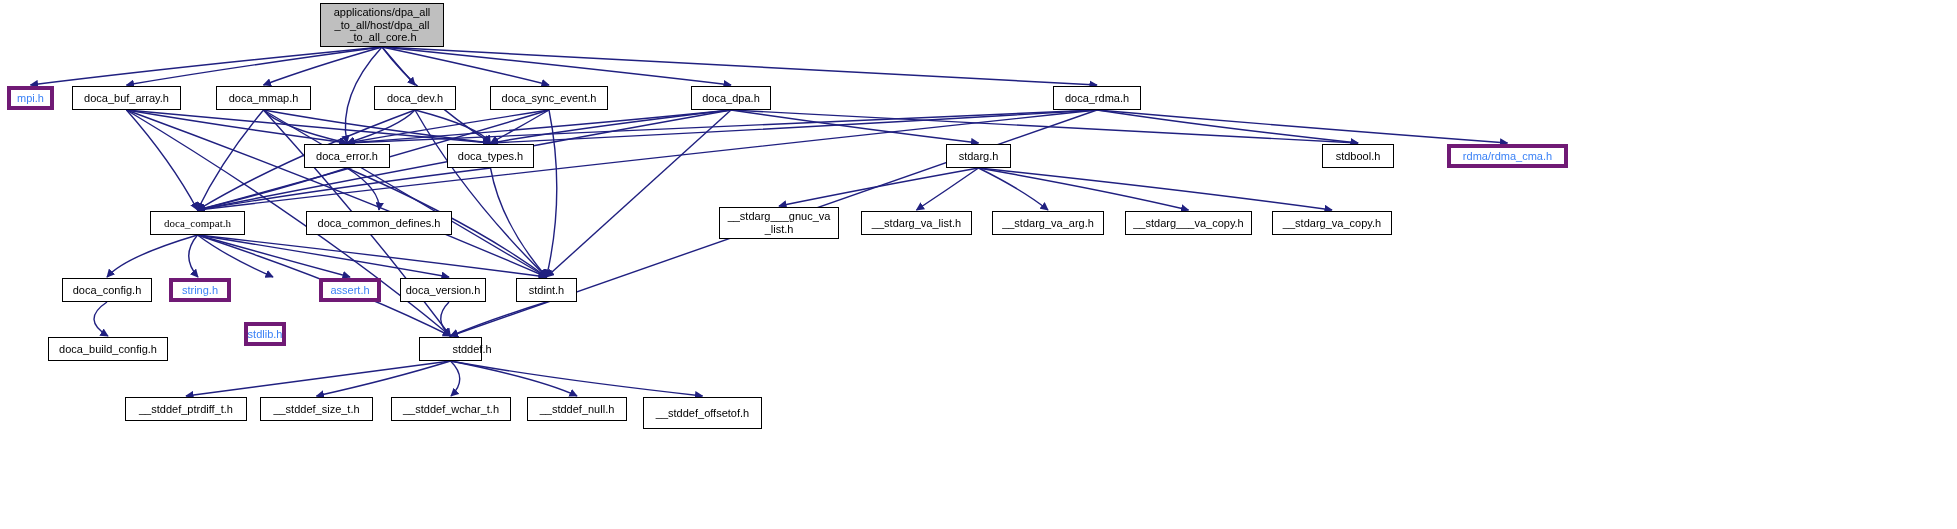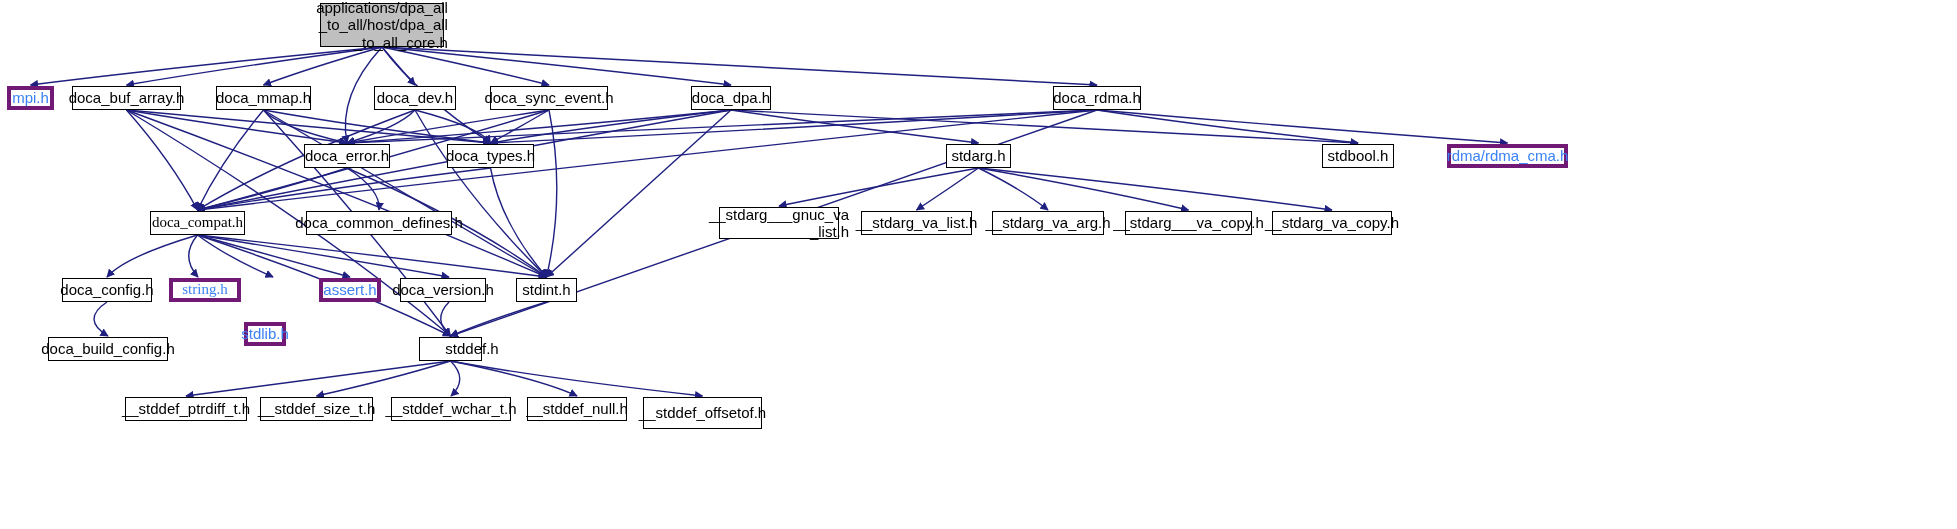--- a/index.html
+++ b/index.html
@@ -22,25 +22,25 @@
     width: 1957px;
     height: 529px;
     pointer-events: none;
   }
   .node {
     position: absolute;
     box-sizing: border-box;
     display: flex;
     align-items: center;
     justify-content: center;
-    text-align: right;
+    text-align: center;
     background: #ffffff;
     border: 1px solid #000000;
     color: #000000;
-    font-size: 15px;
+    font-size: 11px;
     line-height: 1.15;
     white-space: pre-line;
     z-index: 2;
   }
   .node.root {
     background: #bfbfbf;
     border: 1px solid #000000;
   }
   .node.ext {
     border: 4px solid #701a75;
@@ -142,21 +142,21 @@
       <div class="node ext" style="left: 1447px; top: 144px; width: 121px; height: 24px;">rdma/rdma_cma.h</div>
       <div class="node" style="left: 150px; top: 211px; width: 95px; height: 24px; font-family: Liberation Serif, serif;">doca_compat.h</div>
       <div class="node" style="left: 306px; top: 211px; width: 146px; height: 24px;">doca_common_defines.h</div>
       <div class="node" style="left: 719px; top: 207px; width: 120px; height: 32px;">__stdarg___gnuc_va
 _list.h</div>
       <div class="node" style="left: 861px; top: 211px; width: 111px; height: 24px;">__stdarg_va_list.h</div>
       <div class="node" style="left: 992px; top: 211px; width: 112px; height: 24px;">__stdarg_va_arg.h</div>
       <div class="node" style="left: 1125px; top: 211px; width: 127px; height: 24px;">__stdarg___va_copy.h</div>
       <div class="node" style="left: 1272px; top: 211px; width: 120px; height: 24px;">__stdarg_va_copy.h</div>
       <div class="node" style="left: 62px; top: 278px; width: 90px; height: 24px;">doca_config.h</div>
-      <div class="node ext" style="left: 169px; top: 278px; width: 72px; height: 24px; font-family: Liberation Serif, serif;">string.h</div>
+      <div class="node ext" style="left: 169px; top: 278px; width: 62px; height: 24px;">string.h</div>
       <div class="node ext" style="left: 244px; top: 278px; width: 42px; height: 24px; margin-top: 44px;">stdlib.h</div>
       <div class="node ext" style="left: 319px; top: 278px; width: 62px; height: 24px;">assert.h</div>
       <div class="node" style="left: 400px; top: 278px; width: 86px; height: 24px;">doca_version.h</div>
       <div class="node" style="left: 516px; top: 278px; width: 61px; height: 24px;">stdint.h</div>
       <div class="node" style="left: 48px; top: 337px; width: 120px; height: 24px;">doca_build_config.h</div>
       <div class="node" style="left: 419px; top: 337px; width: 63px; height: 24px; padding-left: 43px;">stddef.h</div>
       <div class="node" style="left: 125px; top: 397px; width: 122px; height: 24px;">__stddef_ptrdiff_t.h</div>
       <div class="node" style="left: 260px; top: 397px; width: 113px; height: 24px;">__stddef_size_t.h</div>
       <div class="node" style="left: 391px; top: 397px; width: 120px; height: 24px;">__stddef_wchar_t.h</div>
       <div class="node" style="left: 527px; top: 397px; width: 100px; height: 24px;">__stddef_null.h</div>

